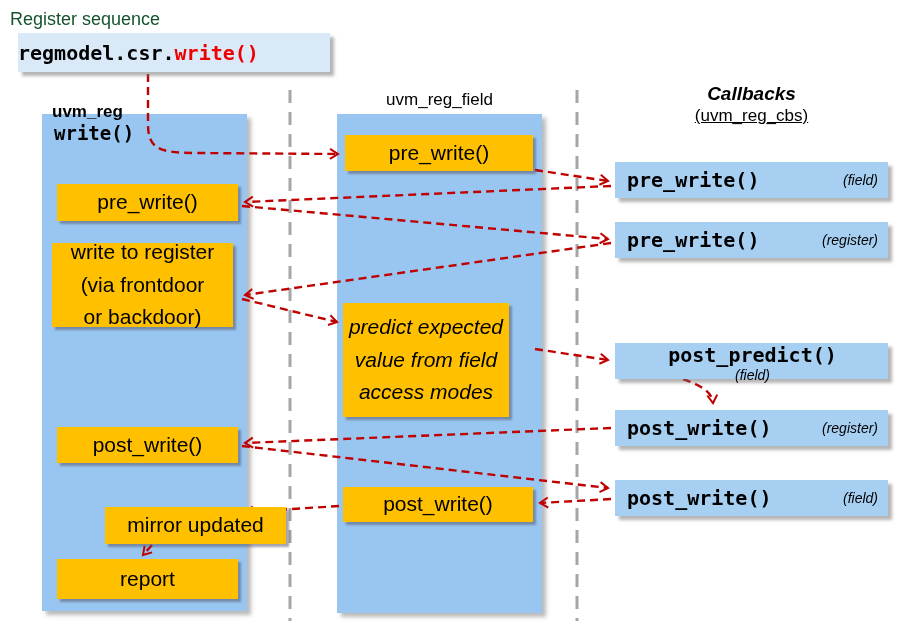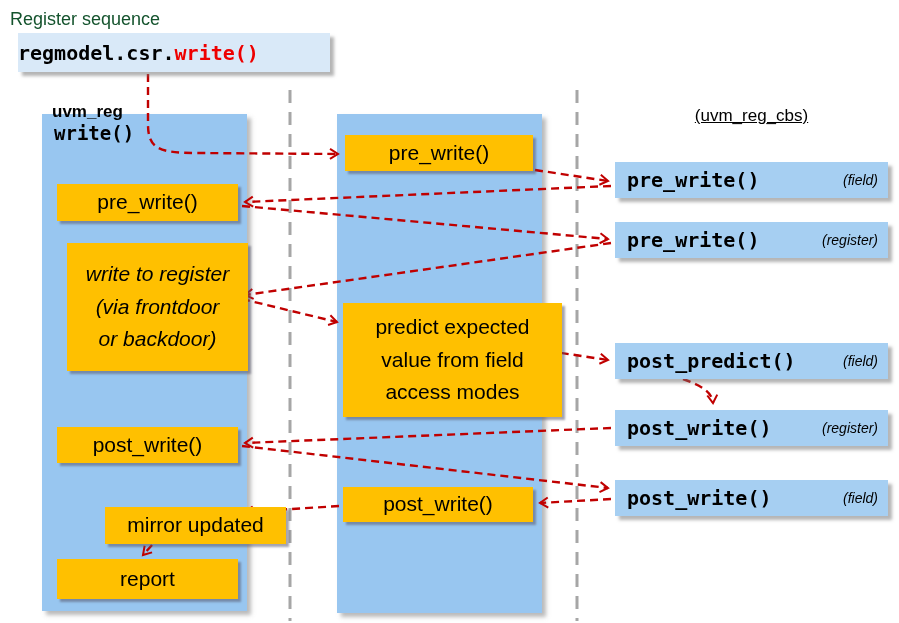--- a/index.html
+++ b/index.html
@@ -40,20 +40,22 @@
 <div id="canvas">
 
   <div class="page-title">Register sequence</div>
 
   <div class="call-box">
     <span>regmodel.csr.</span>
       <span class="call-method">write()</span>
   </div>
 
   <div class="hdr" style="left:52px;top:102px;font-weight:bold;">uvm_reg</div>
+  <div class="hdr" style="left:337px;top:90px;width:205px;text-align:center;">uvm_reg_field</div>
+  <div class="hdr hdr-italic" style="left:615px;top:83px;width:273px;text-align:center;">Callbacks</div>
   <div class="hdr hdr-sub" style="left:615px;top:106px;width:273px;text-align:center;text-decoration:underline;">(uvm_reg_cbs)</div>
 
   <div class="col" style="left:42px;top:114px;width:205px;height:497px;"></div>
   <div class="col" style="left:337px;top:114px;width:205px;height:499px;"></div>
 
   <div class="method-label">write()</div>
 
   <svg id="arrow-layer" viewBox="0 0 899 623">
     <defs>
       <marker id="arr" markerUnits="userSpaceOnUse" markerWidth="18" markerHeight="18" refX="0" refY="0" orient="auto" viewBox="-12 -9 16 18">
@@ -77,42 +79,42 @@
       <path d="M683,379 C702,386 712,392 713,403" marker-end="url(#arr)"></path>
       <path d="M611,428 L245,443" marker-end="url(#arr)"></path>
       <path d="M242,446 L608,488" marker-end="url(#arr)"></path>
       <path d="M611,499 L540,503" marker-end="url(#arr)"></path>
       <path d="M339,506 L245,512" marker-end="url(#arr)"></path>
       <path d="M152,545 L143,555" marker-end="url(#arr)"></path>
     </g>
   </svg>
 
   <div class="step" style="left:57px;top:184px;width:181px;height:37px;">pre_write()</div>
-  <div class="step" style="left:67px;top:243px;width:181px;height:128px;font-style:italic;">write to register
+  <div class="step" style="left:52px;top:243px;width:181px;height:84px;">write to register
 (via frontdoor
 or backdoor)</div>
   <div class="step" style="left:57px;top:427px;width:181px;height:36px;">post_write()</div>
   <div class="step" style="left:57px;top:507px;width:181px;height:37px;margin-left:48px;">mirror updated</div>
   <div class="step" style="left:57px;top:559px;width:181px;height:40px;">report</div>
 
   <div class="step" style="left:345px;top:135px;width:188px;height:36px;">pre_write()</div>
-  <div class="step" style="left:343px;top:303px;width:219px;height:114px;">predict expected
+  <div class="step" style="left:343px;top:303px;width:166px;height:114px;font-style:italic;">predict expected
 value from field
 access modes</div>
   <div class="step" style="left:343px;top:487px;width:190px;height:35px;">post_write()</div>
 
   <div class="cb-row" style="top:162px;">
     <span class="cb-method">pre_write()</span>
     <span class="cb-scope">(field)</span>
   </div>
   <div class="cb-row" style="top:222px;">
     <span class="cb-method">pre_write()</span>
     <span class="cb-scope">(register)</span>
   </div>
-  <div class="cb-row" style="top:343px;">
+  <div class="cb-row" style="top:343px;flex-direction:column;">
     <span class="cb-method">post_predict()</span>
     <span class="cb-scope">(field)</span>
   </div>
   <div class="cb-row" style="top:410px;">
     <span class="cb-method">post_write()</span>
     <span class="cb-scope">(register)</span>
   </div>
   <div class="cb-row" style="top:480px;">
     <span class="cb-method">post_write()</span>
     <span class="cb-scope">(field)</span>

